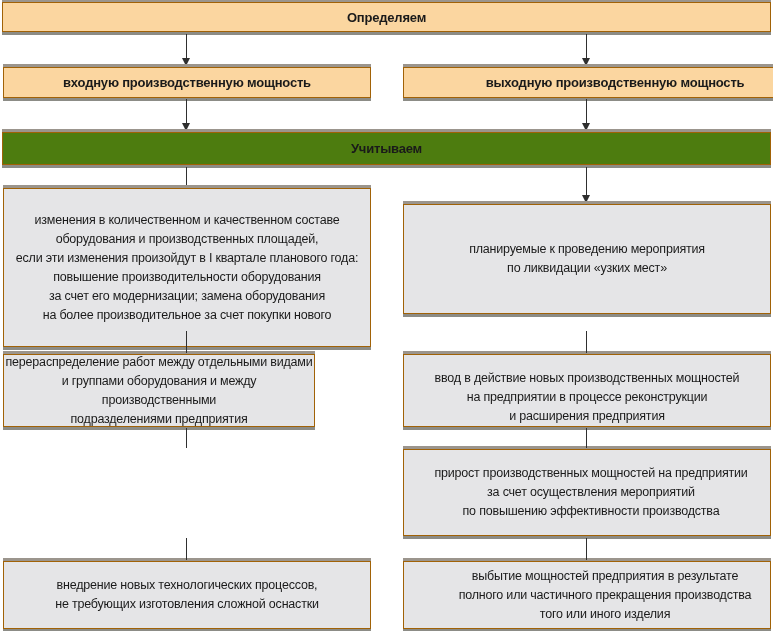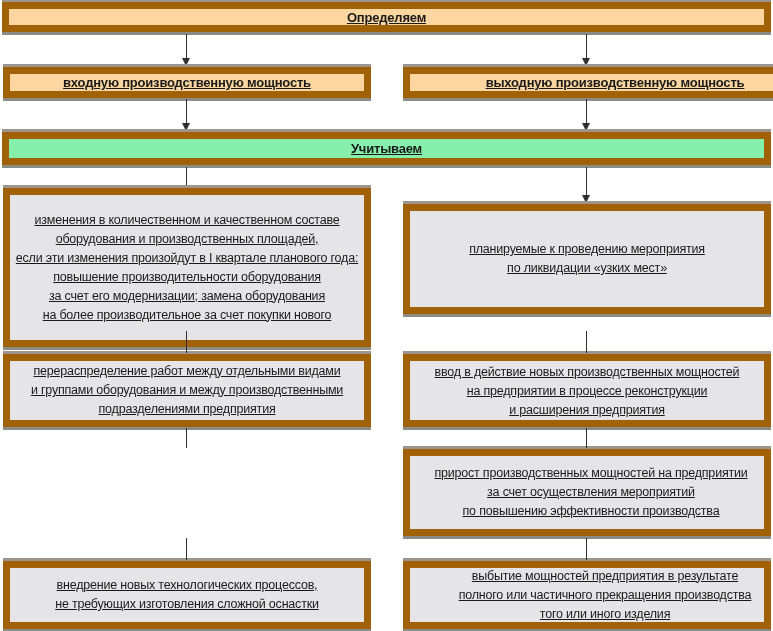--- a/index.html
+++ b/index.html
@@ -7,32 +7,31 @@
     position:relative;
     width:773px;height:631px;
     background:#ffffff;
     font-family:"Liberation Sans","DejaVu Sans",sans-serif;
     color:#1a1a1a;
     overflow:hidden;
   }
   .box{
     position:absolute;
     box-sizing:border-box;
-    border:7px solid #a16207;
+    border:1px solid #a16207;
     box-shadow:0 3px 0 #8c8c86, 0 -3px 0 #9b958d;
     display:flex;
     align-items:center;
     justify-content:center;
     text-align:center;
     white-space:pre-line;
     letter-spacing:-0.2px;
-    text-decoration:underline;
   }
   .bar-peach{background:#fbd6a0;}
-  .bar-cream{background:#86efac;}
+  .bar-cream{background:#4d7c0f;}
   .box-gray{background:#e5e5e7;}
   .hdr{font-weight:bold;font-size:13px;}
   .body-txt{font-size:12.5px;line-height:19px;}
   .arrow{
     position:absolute;
     width:1px;
     background:#2f2f2f;
   }
   .arrow.head::after{
     content:"";
@@ -42,21 +41,21 @@
     border-right:4.5px solid transparent;
     border-top:8px solid #2f2f2f;
   }
   
   .pos-define   {left:2px;  top:2px;   width:769px; height:30px;}
   .pos-input    {left:3px;  top:67px;  width:368px; height:31px;}
   .pos-output   {left:403px;top:67px;  width:424px; height:31px;}
   .pos-consider {left:2px;  top:132px; width:769px; height:33px;}
 
   .pos-l1{left:3px;  top:188px;width:368px;height:159px;}
-  .pos-l2{left:3px;  top:354px;width:368px;height:73px;}
+  .pos-l2{left:3px;  top:354px;width:312px;height:73px;}
   .pos-l3{left:3px;  top:449px;width:368px;height:87px;}
   .pos-l4{left:3px;  top:561px;width:368px;height:68px;}
   .pos-r1{left:403px;top:204px;width:368px;height:110px;}
   .pos-r2{left:403px;top:354px;width:368px;height:73px;align-items:flex-end;}
   .pos-r3{left:403px;top:449px;width:368px;height:87px;padding-left:8px;}
   .pos-r4{left:403px;top:561px;width:368px;height:68px;padding-left:36px;}
 
   .a-l{left:186px;}
   .a-r{left:586px;}
   .a-row1{top:34px; height:31px;}

